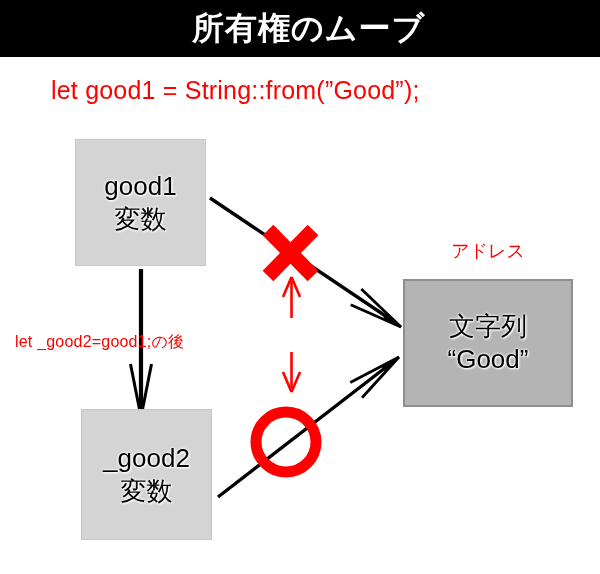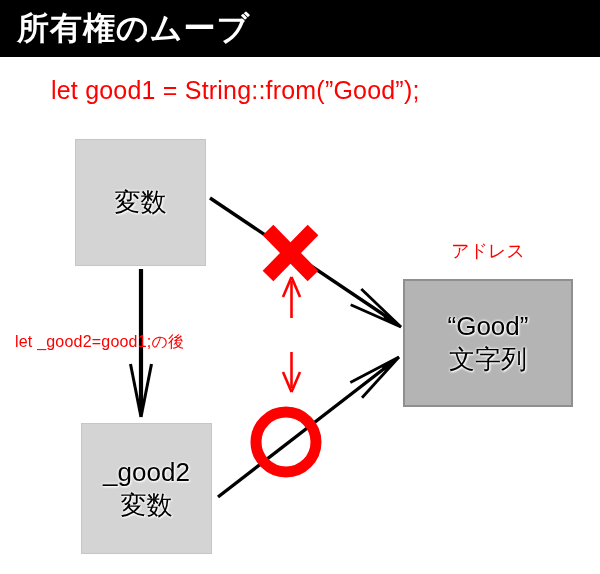--- a/index.html
+++ b/index.html
@@ -7,21 +7,21 @@
     --box-light:#d4d4d4; --box-light-border:#c6c6c6;
     --box-dark:#b4b4b4; --box-dark-border:#8f8f8f; --arrow-black:#000000;
   }
   html,body{margin:0;padding:0;background:#ffffff;}
   .slide{
     position:relative;width:600px;height:574px;background:#ffffff;overflow:hidden;
     font-family:"Liberation Sans","DejaVu Sans",sans-serif;
   }
   .banner{
     position:absolute;left:0;top:0;width:600px;height:57px;
-    background:var(--banner-bg);display:flex;align-items:center;
+    background:var(--banner-bg);display:flex;align-items:center;justify-content:center;
   }
   .banner .title{
     color:var(--banner-text);font-size:32px;font-weight:bold;
     padding-left:17px;letter-spacing:1px;white-space:nowrap;
   }
   .code{
     position:absolute;left:15px;top:74px;color:var(--accent-red);
     font-size:25px;line-height:32px;white-space:nowrap;letter-spacing:0.2px;margin-left:36px;
   }
   .overlay{position:absolute;left:0;top:0;width:600px;height:574px;}
@@ -29,21 +29,21 @@
   .kf{fill:var(--arrow-black);stroke:none;}
   .r{stroke:var(--accent-red);fill:none;}
   .box{
     position:absolute;display:flex;flex-direction:column;align-items:center;justify-content:center;
     text-align:center;color:#000;font-size:26px;line-height:33px;
     text-shadow:0 0 3px #fff,0 0 3px #fff,1px 1px 2px #fff;
   }
   .box-light{background:var(--box-light);border:1px solid var(--box-light-border);}
   .box-dark{background:var(--box-dark);border:2px solid var(--box-dark-border);}
   #box-good1{left:75px;top:139px;width:129px;height:125px;}
-  #box-good2{left:81px;top:423px;width:129px;height:129px;}
+  #box-good2{left:81px;top:409px;width:129px;height:129px;}
   #box-string{left:403px;top:279px;width:166px;height:124px;}
   .addr{
     position:absolute;left:403px;top:239px;width:170px;text-align:center;
     color:var(--accent-red);font-size:18px;white-space:nowrap;
   }
   .after{
     position:absolute;left:15px;top:332px;color:var(--accent-red);
     font-size:16px;white-space:nowrap;letter-spacing:0.2px;
   }
 </style>
@@ -94,30 +94,31 @@
       <line class="r" x1="291.5" y1="281" x2="291.5" y2="318" stroke-width="2.6"></line>
       <line class="r" x1="291.5" y1="277" x2="283" y2="297" stroke-width="2.6"></line>
       <line class="r" x1="291.5" y1="277" x2="300" y2="297" stroke-width="2.6"></line>
       <line class="r" x1="291.5" y1="352" x2="291.5" y2="388" stroke-width="2.6"></line>
       <line class="r" x1="291.5" y1="392" x2="283" y2="372" stroke-width="2.6"></line>
       <line class="r" x1="291.5" y1="392" x2="300" y2="372" stroke-width="2.6"></line>
     </g>
   </svg>
 
   <div class="box box-light" id="box-good1">
+    <div>good1</div>
     <div>変数</div>
   </div>
 
   <div class="box box-light" id="box-good2">
     <div>_good2</div>
     <div>変数</div>
   </div>
 
   <div class="box box-dark" id="box-string">
+    <div>文字列</div>
     <div>“Good”</div>
-    <div>文字列</div>
   </div>
 
   <div class="addr">アドレス</div>
 
   <div class="after">let _good2=good1;の後</div>
 
 </div>
 
 </body></html>

